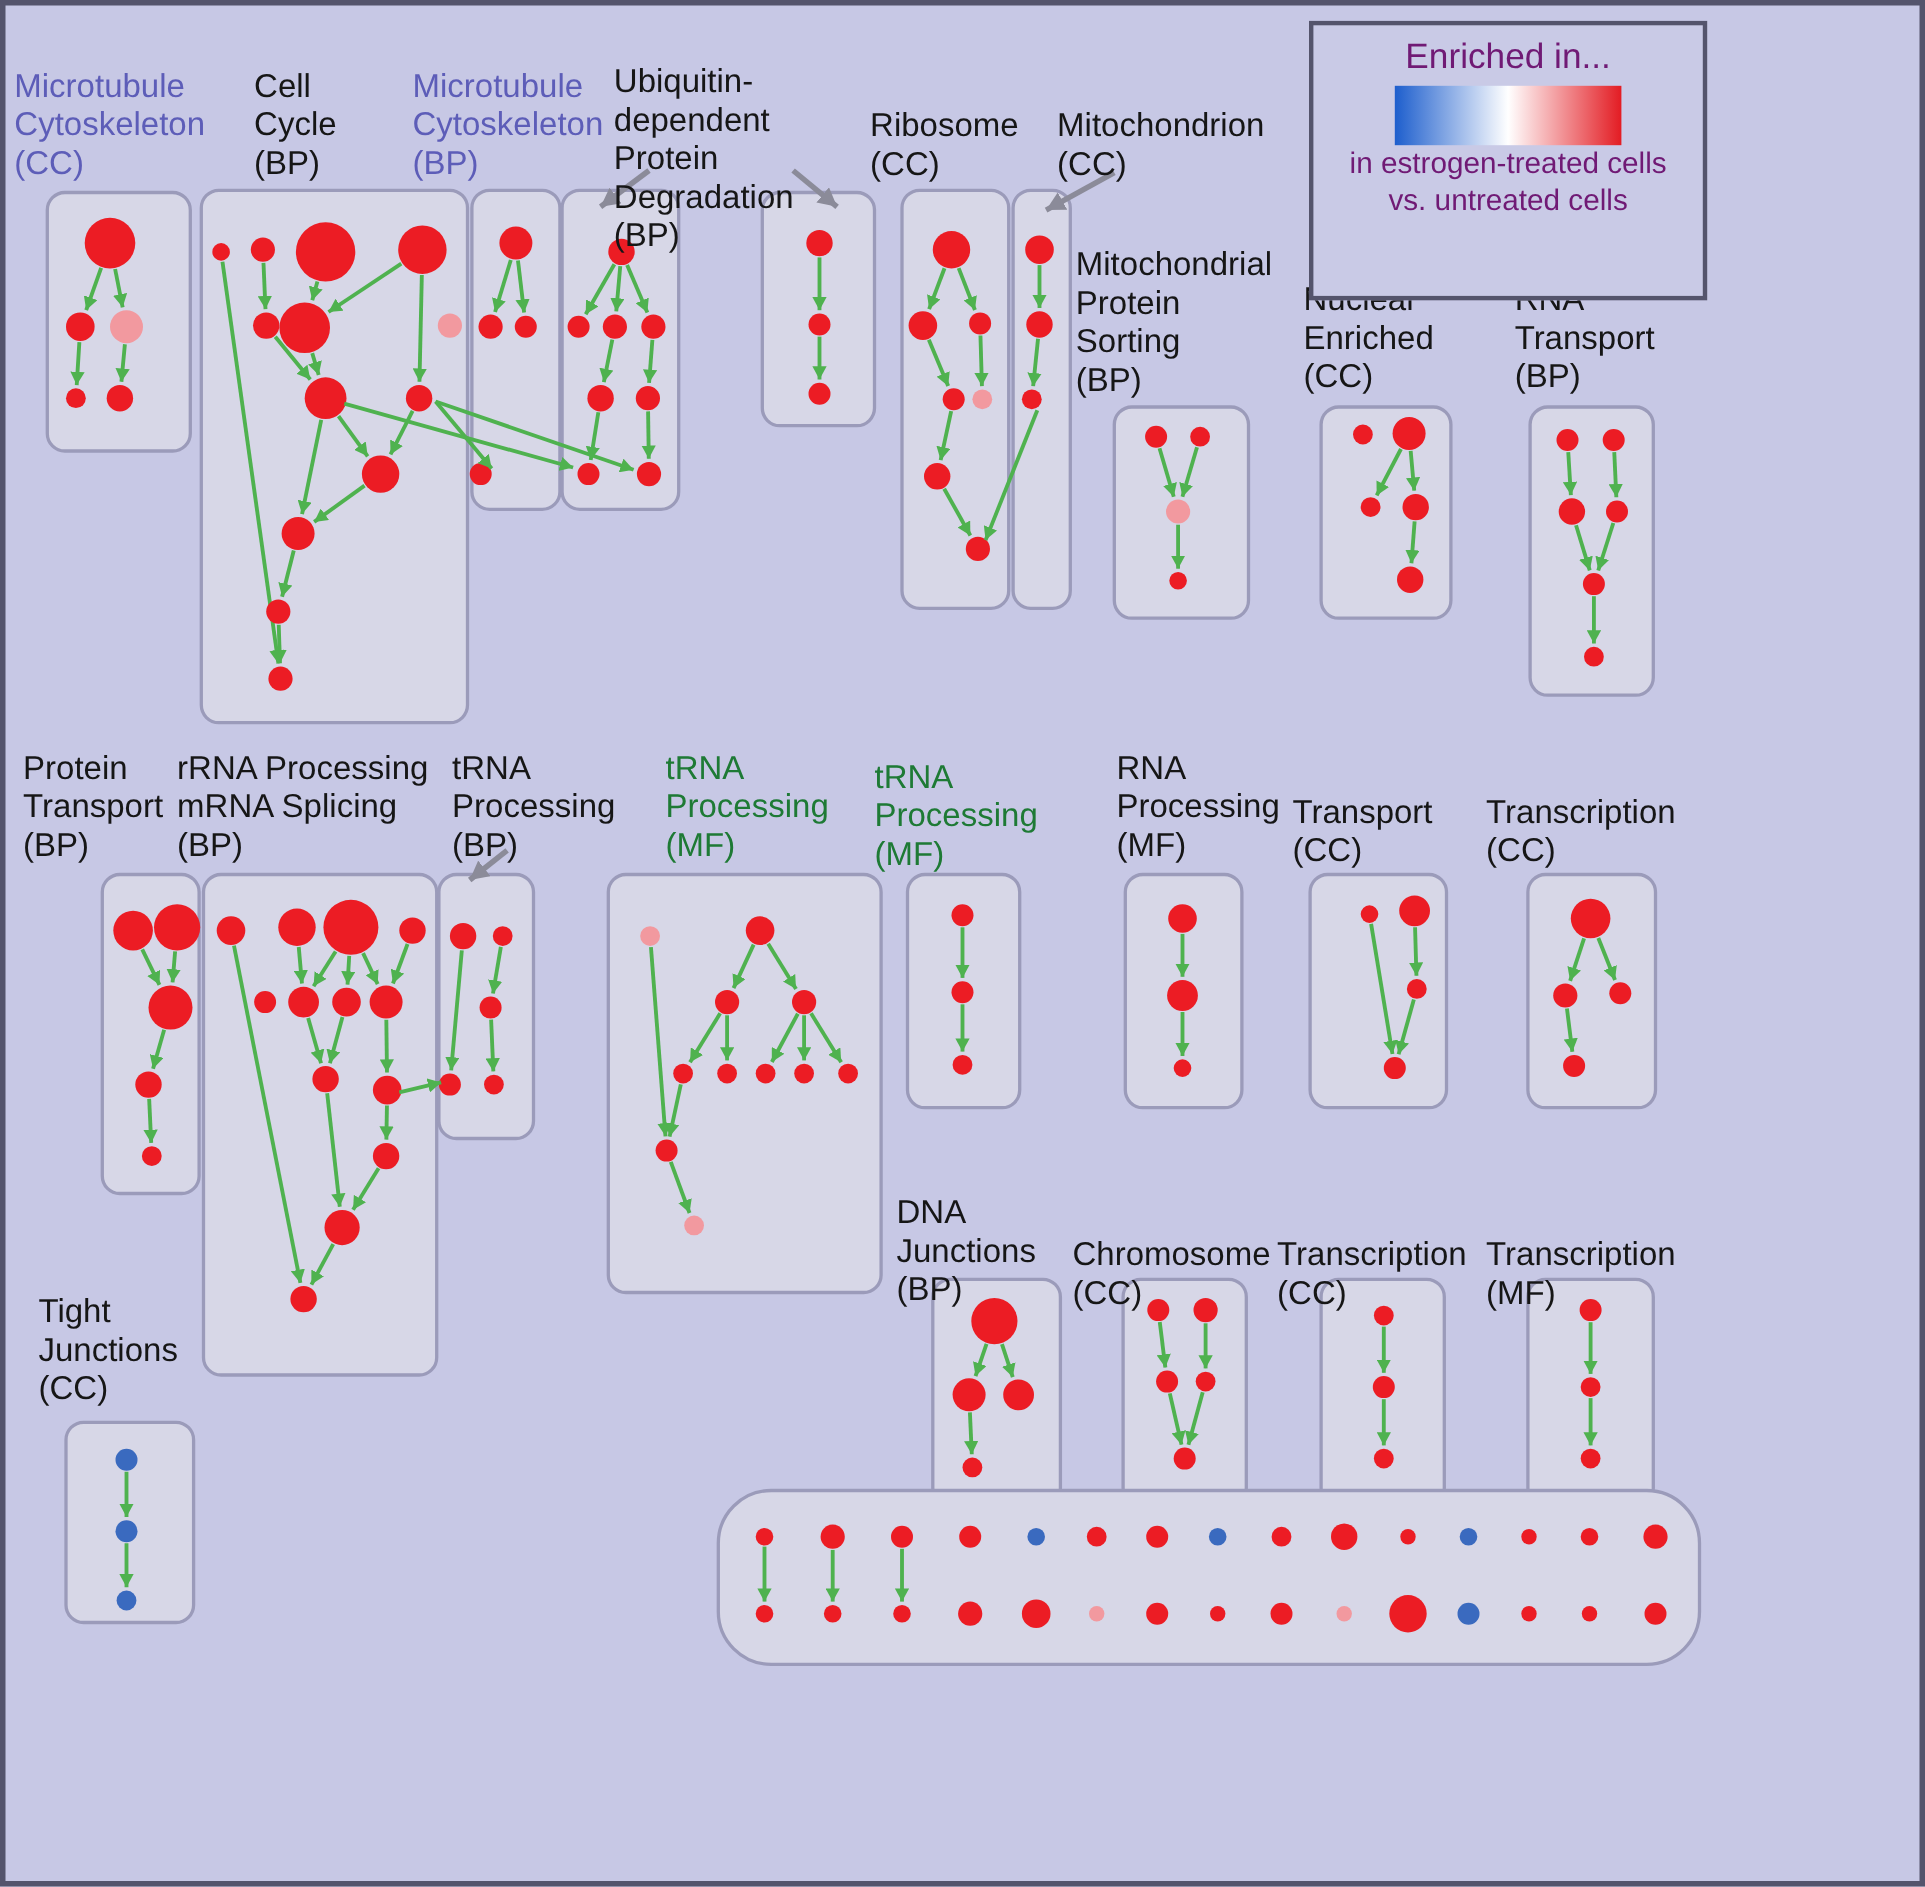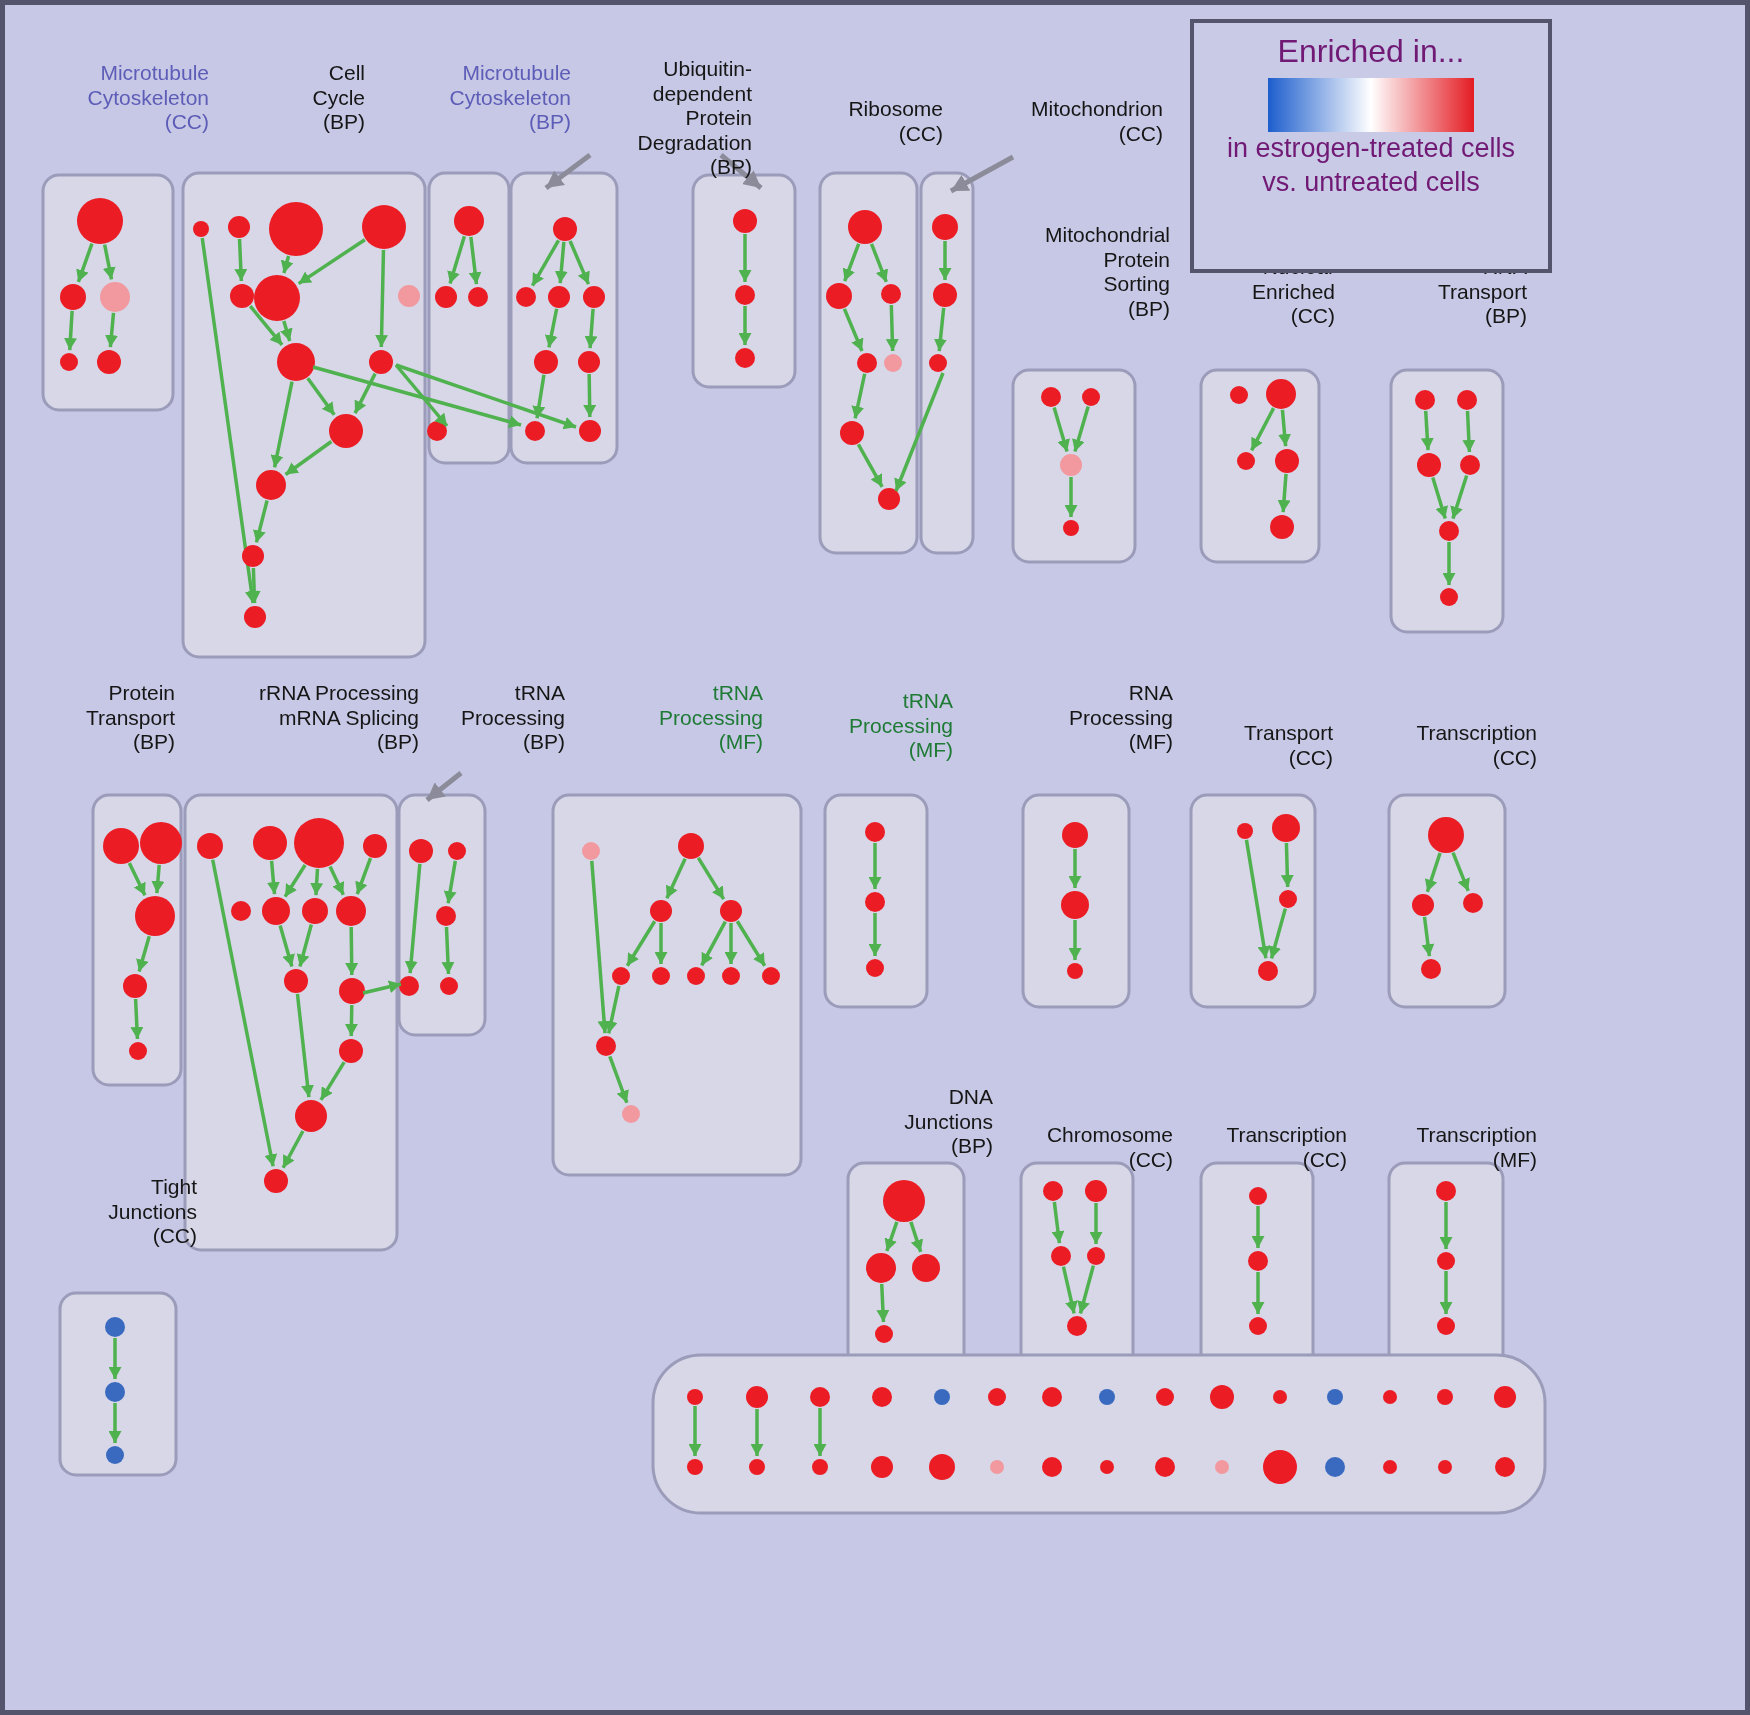--- a/index.html
+++ b/index.html
@@ -1,19 +1,19 @@
 <!DOCTYPE html>
 <html><head>
 <meta charset="utf-8">
 <style>
   * { box-sizing: border-box; }
   body { margin: 0; background: #e9e9f0; font-family: "Liberation Sans", sans-serif; }
   .figure { position: relative; width: 1750px; height: 1715px; background: #c7c8e5; border: 5px solid #54546c; overflow: hidden; }
   .figure > svg { position: absolute; left: 0; top: 0; }
-  .lbl { position: absolute; white-space: pre-line; text-align: right; font-size: 21px; line-height: 1.17; color: #161616; }
+  .lbl { position: absolute; white-space: pre-line; text-align: left; font-size: 30px; line-height: 1.17; color: #161616; }
   .lbl.purple { color: #5d5db8; }
   .lbl.green  { color: #1e7a35; }
   .lbl.left   { text-align: left; font-size: 31px; line-height: 1.22; }
   .legend { position: absolute; left: 1185px; top: 14px; width: 362px; height: 254px;
             border: 4px solid #54546c; padding-top: 10px; text-align: center; color: #701a75;
             background: #c9cae6; }
   .legend-title { font-size: 32px; }
   .legend-gradient { width: 206px; height: 54px; margin: 8px auto 0; }
   .legend-row { display: flex; justify-content: space-between; padding: 2px 34px 0 30px; font-size: 32px; }
   .legend-sub { font-size: 27px; line-height: 1.25; text-align: center; }

